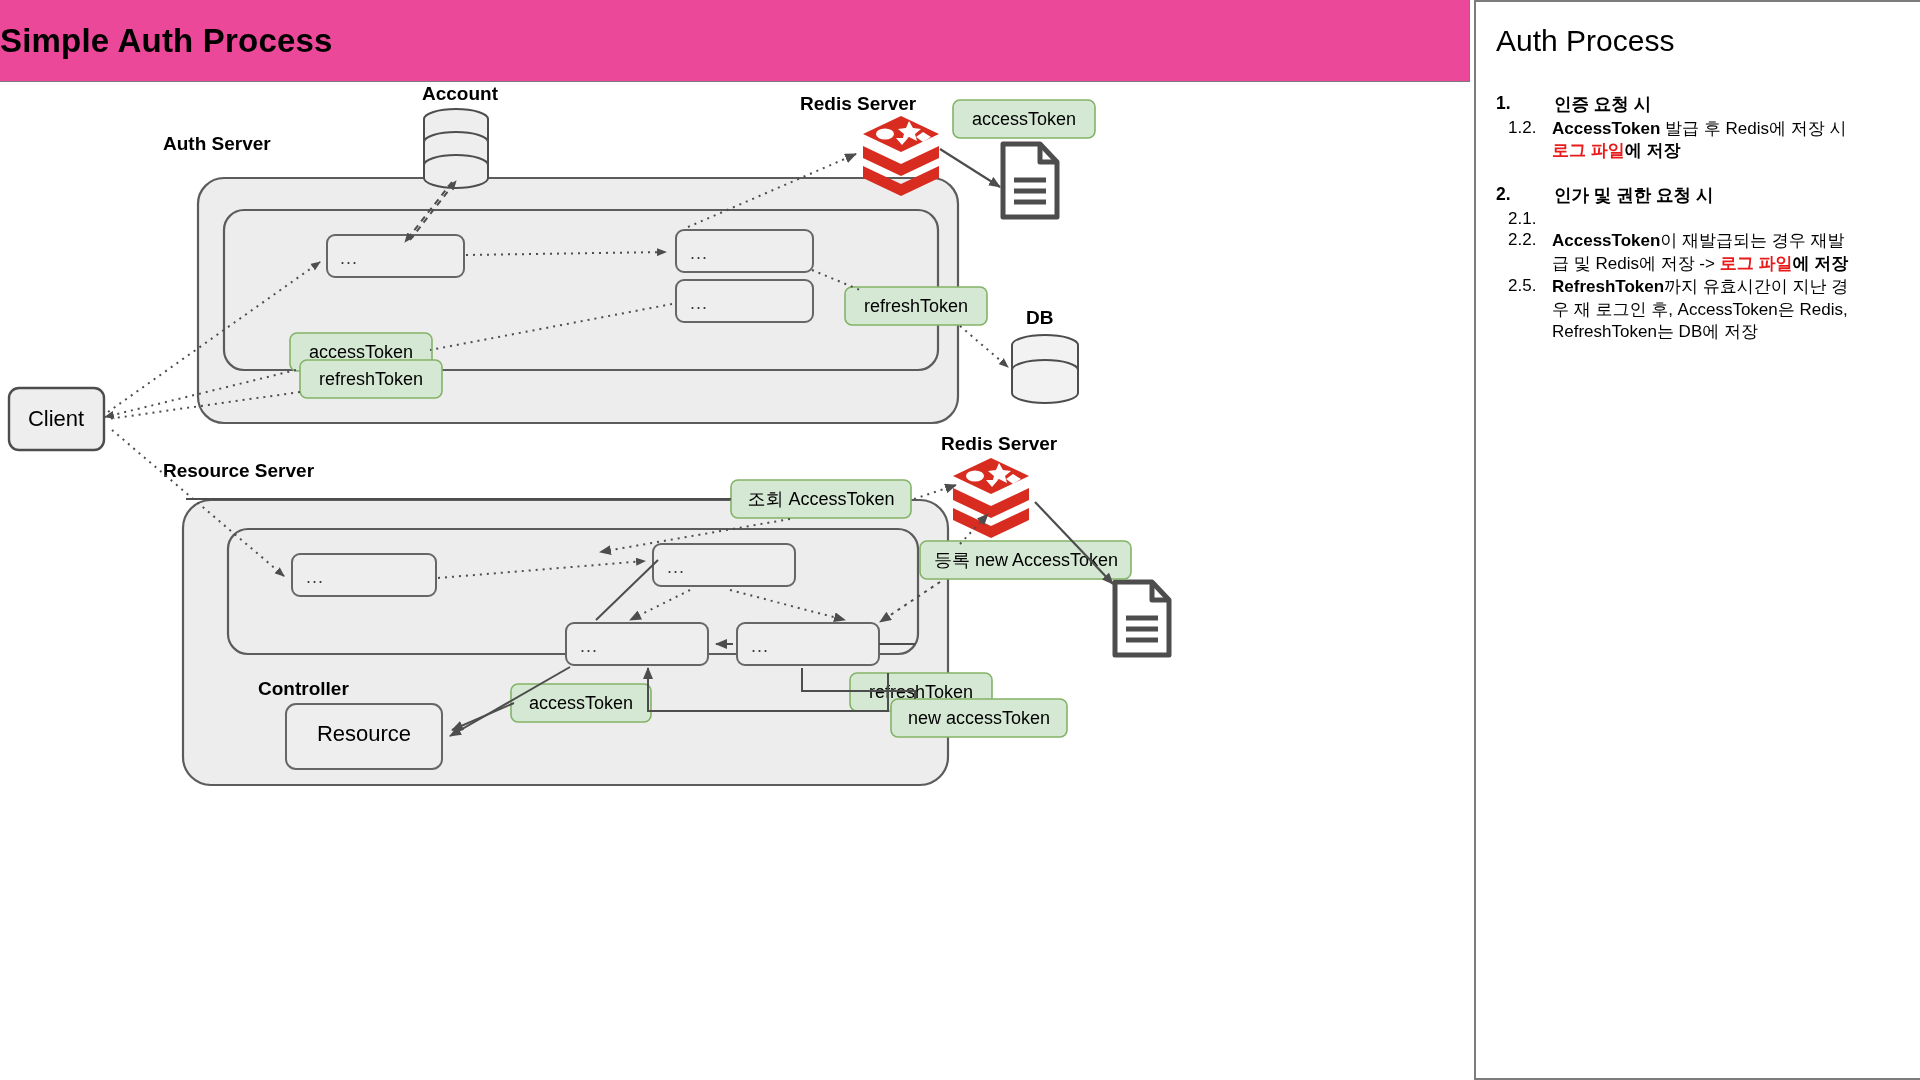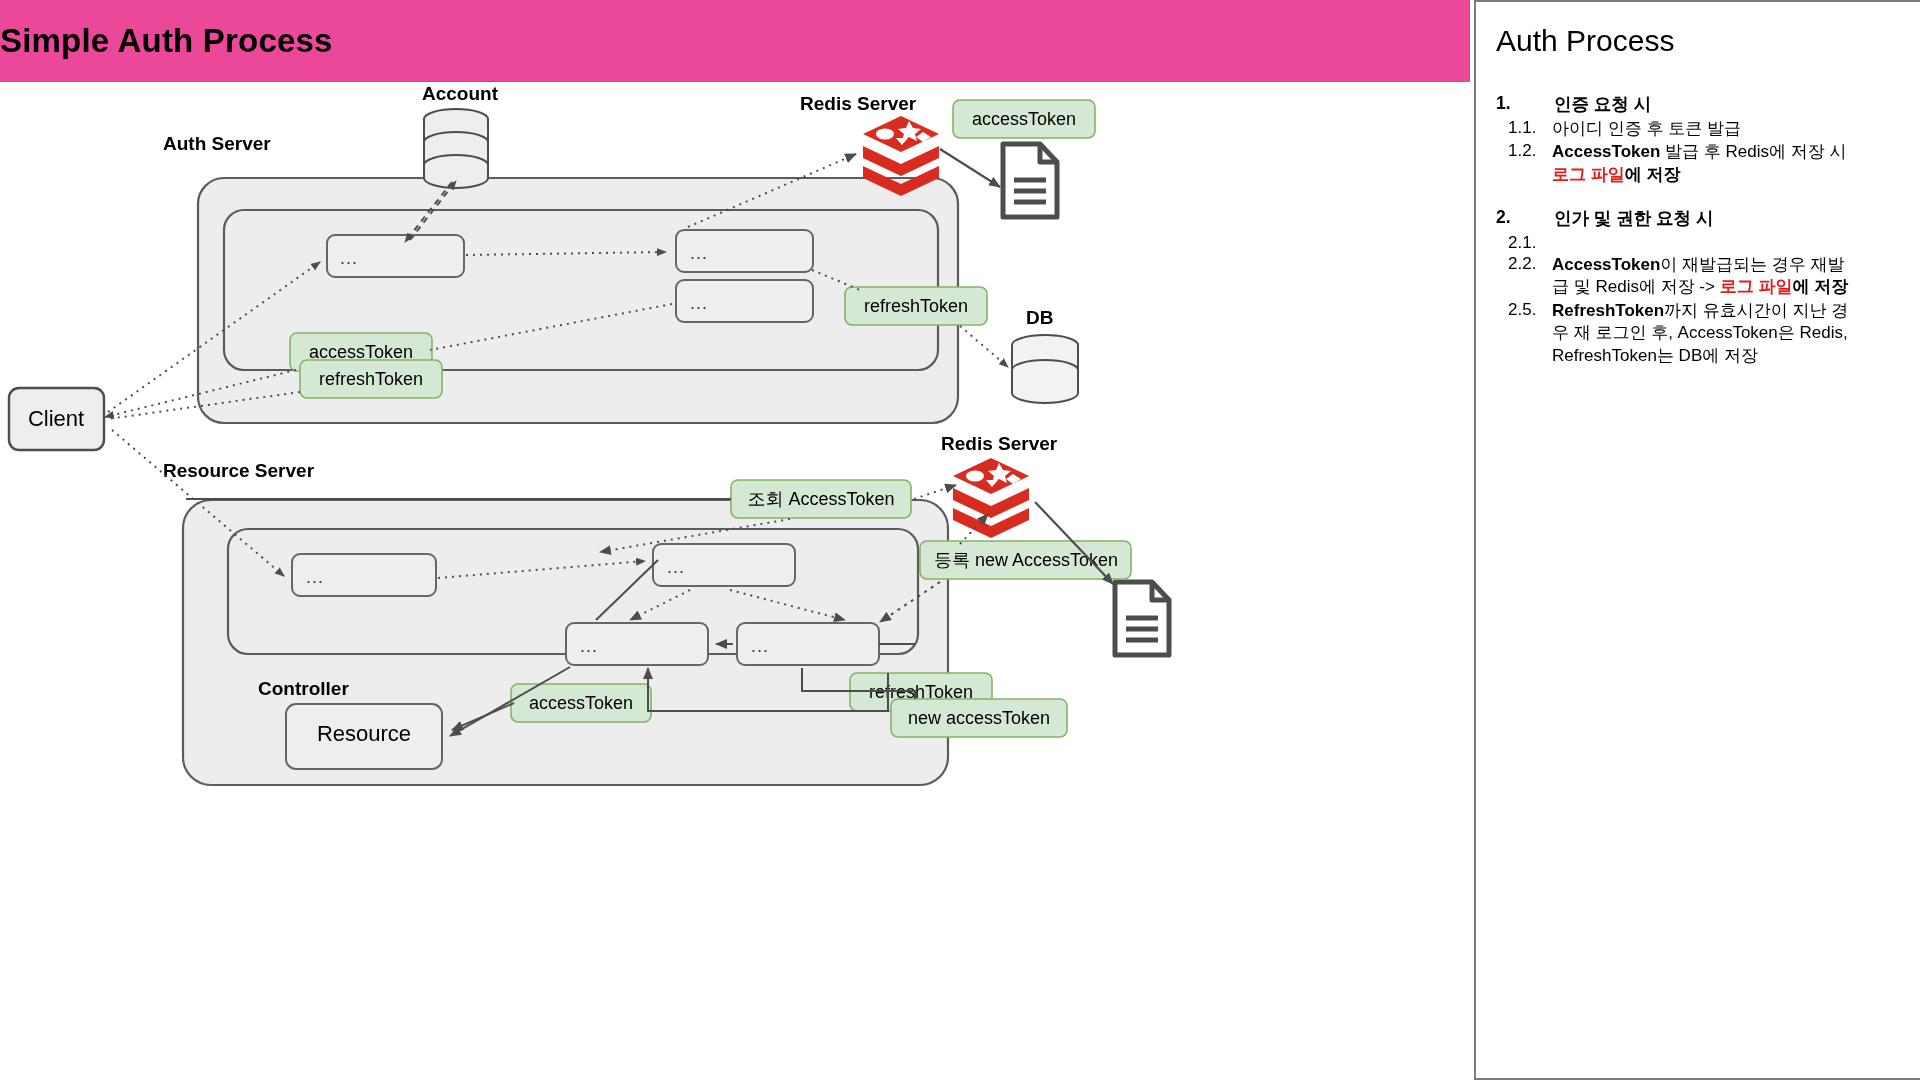--- a/index.html
+++ b/index.html
@@ -349,24 +349,20 @@
 
   <div id="side-panel">
     <h1>Auth Process</h1>
     <div class="outline">
 
       <div class="ol-item">
         <span class="ol-num">1.</span>
         <span class="ol-text">인증 요청 시</span>
       </div>
       <div class="ol-sub">
-        <span class="ol-sub-num">1.1.</span>
-        <span class="ol-sub-text"><span>아이디 인증 후 토큰 발급</span></span>
-      </div>
-      <div class="ol-sub">
         <span class="ol-sub-num">1.2.</span>
         <span class="ol-sub-text"><span class="bold">AccessToken</span><span> 발급 후 Redis에 저장 시 </span><span class="redbold">로그 파일</span><span class="bold">에 저장</span></span>
       </div>
 
       <div class="gap"></div>
 
       <div class="ol-item">
         <span class="ol-num">2.</span>
         <span class="ol-text">인가 및 권한 요청 시</span>
       </div>

